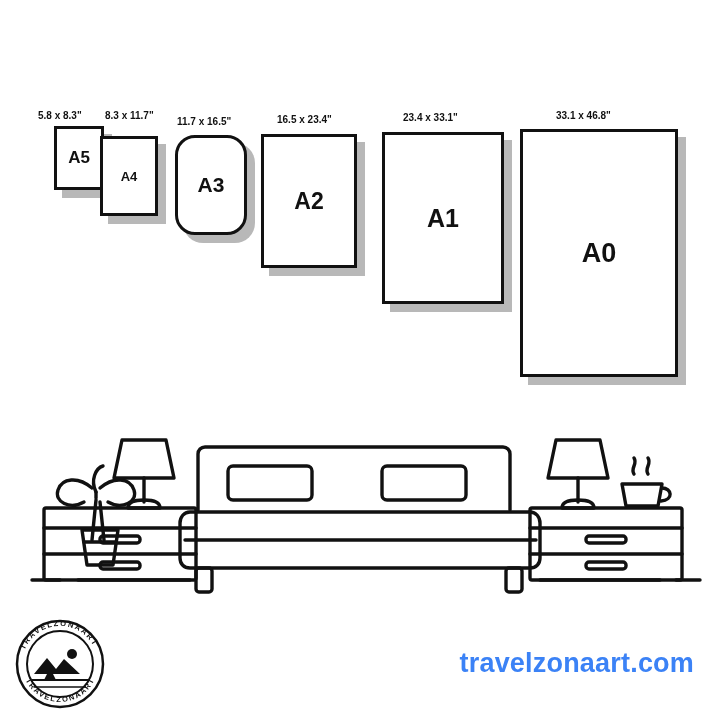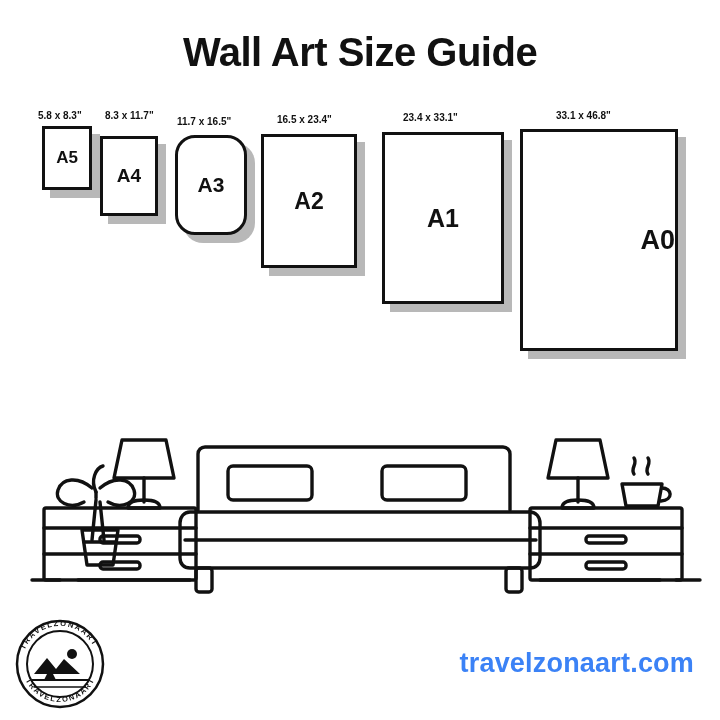--- a/index.html
+++ b/index.html
@@ -99,35 +99,34 @@
     font-weight: bold;
     color: #3b82f6;
     letter-spacing: 0.2px;
   }
 </style>
 </head>
 <body>
 
 <div id="page">
 
-  <div id="title">Wall Art Size Guide</div>
 
   <div id="sizes">
 
     <div class="size" style="left:38px; top:0;">
       <div class="dim" style="top:0;">5.8 x 8.3"</div>
-      <div class="frame" style="left:4px; top:16px; width:50px; height:64px;">
+      <div class="frame" style="left:16px; top:16px; width:50px; height:64px;">
         <span class="label" style="font-size:17px;">A5</span>
       </div>
     </div>
 
     <div class="size" style="left:105px; top:0;">
       <div class="dim" style="top:0;">8.3 x 11.7"</div>
       <div class="frame" style="left:-5px; top:26px; width:58px; height:80px;">
-        <span class="label" style="font-size:19px;">A4</span>
+        <span class="label" style="font-size:13px;">A4</span>
       </div>
     </div>
 
     <div class="size" style="left:177px; top:0;">
       <div class="dim" style="top:6px;">11.7 x 16.5"</div>
       <div class="frame" style="left:-2px; top:25px; width:72px; height:100px;border-radius:20px;">
         <span class="label" style="font-size:21px;">A3</span>
       </div>
     </div>
 
@@ -140,21 +139,21 @@
 
     <div class="size" style="left:403px; top:0;">
       <div class="dim" style="top:2px;">23.4 x 33.1"</div>
       <div class="frame" style="left:-21px; top:22px; width:122px; height:172px;">
         <span class="label" style="font-size:25px;">A1</span>
       </div>
     </div>
 
     <div class="size" style="left:556px; top:0;">
       <div class="dim" style="top:0;">33.1 x 46.8"</div>
-      <div class="frame" style="left:-36px; top:19px; width:158px; height:222px;justify-content:flex-end;">
+      <div class="frame" style="left:-36px; top:19px; width:158px; height:248px;">
         <span class="label" style="font-size:27px;">A0</span>
       </div>
     </div>
 
   </div>
 
   <div id="scene">
     <svg width="720" height="230" viewBox="0 0 720 230" xmlns="http://www.w3.org/2000/svg" fill="none" stroke="#111111" stroke-width="3.4" stroke-linecap="round" stroke-linejoin="round">
 
       <g stroke-width="3.4">

